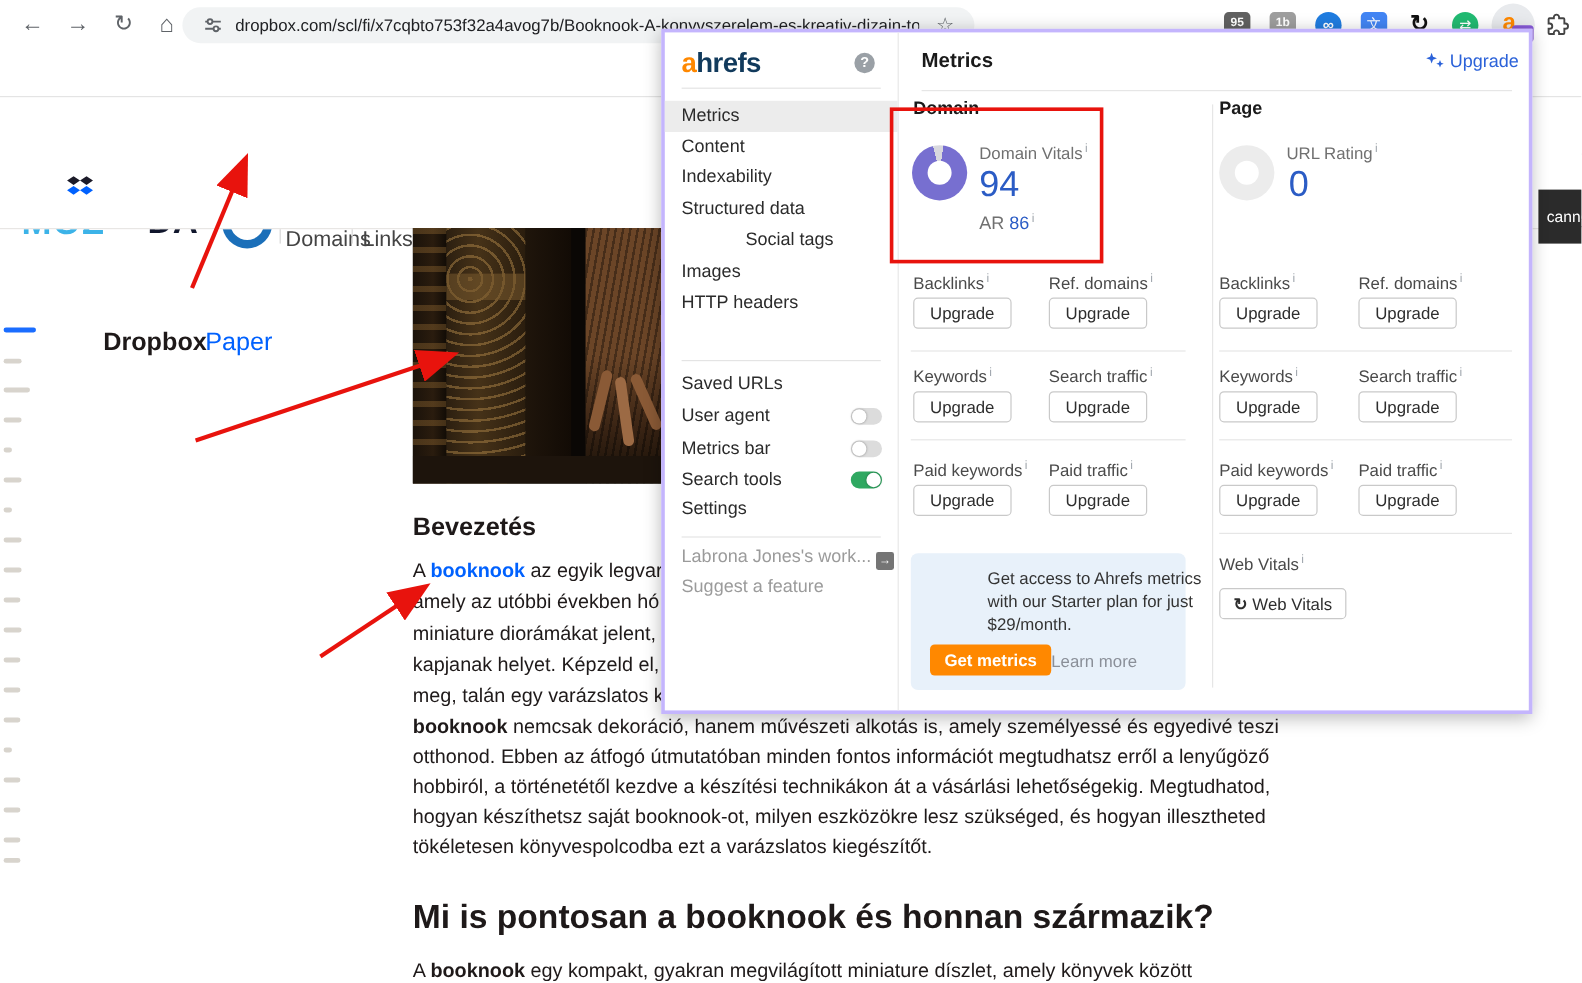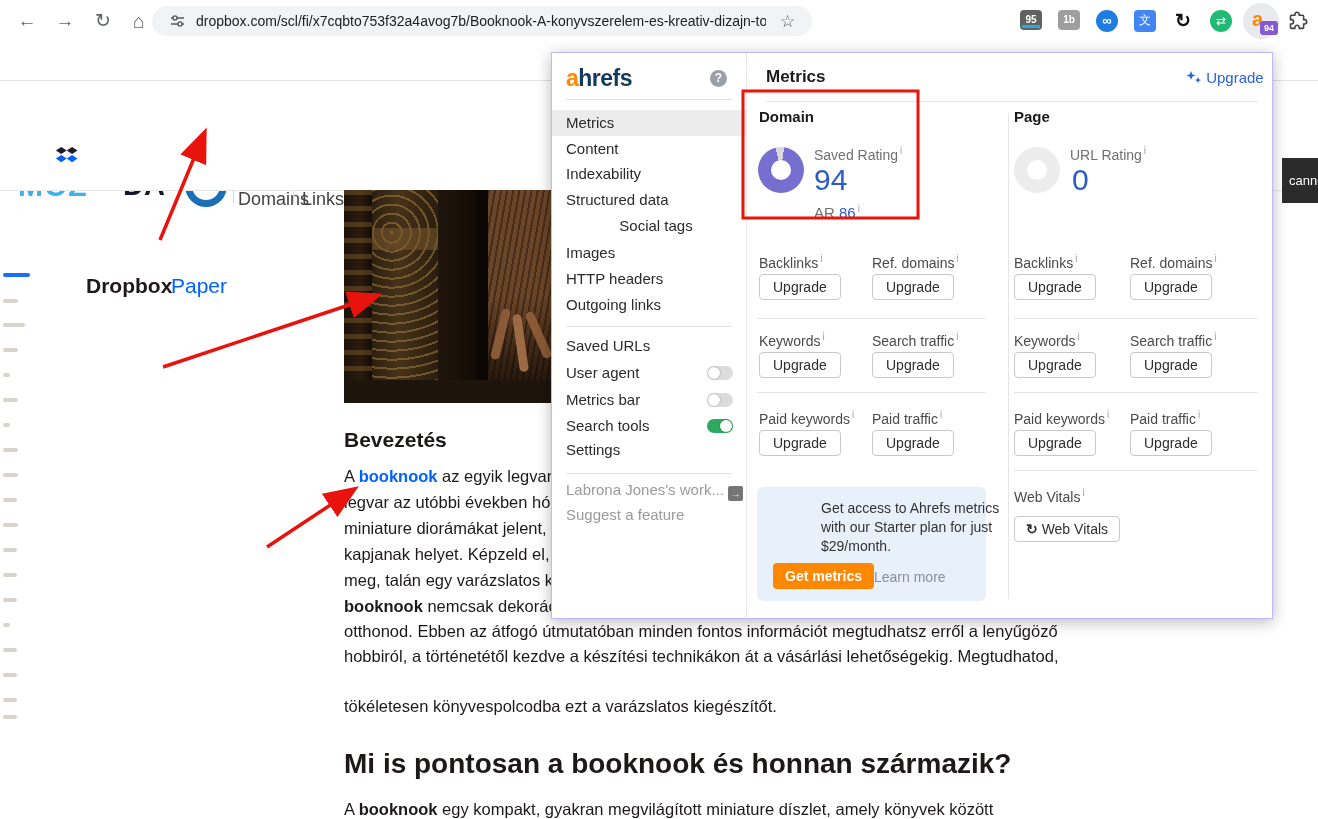--- a/index.html
+++ b/index.html
@@ -52,21 +52,21 @@
 
   
   .bookimg{left:344px;top:190px;width:212px;height:213px;overflow:hidden;background:#14100b;}
   .bi{position:absolute;top:0;height:213px;}
 
   
   .backbottom{left:1276px;top:96px;font-size:13px;color:#3f3f3f;}
   .darktip{left:1282px;top:158px;width:36px;height:45px;background:#2b2b2b;color:#fff;font-size:13px;line-height:45px;padding-left:7px;}
 
   
-  .popup{left:551px;top:52px;width:720px;height:565px;background:#fff;border:1px solid #c4b5fd;
+  .popup{left:551px;top:24px;width:720px;height:565px;background:#fff;border:3px solid #c4b5fd;
          box-shadow:0 3px 14px rgba(0,0,0,.28);z-index:10;}
   .pp{position:absolute;}
   .alogo-a{color:#ff8800;}
   .alogo{left:14px;top:12px;font-size:23px;font-weight:bold;color:#113a5c;letter-spacing:-0.5px;}
   .helpq{left:158px;top:17px;width:17px;height:17px;border-radius:50%;background:#9aa0a6;color:#fff;
          font-size:12px;font-weight:bold;text-align:center;line-height:17px;}
   .mitem{left:0;width:194px;height:26px;line-height:26px;font-size:15px;color:#2b2b2b;padding-left:14px;box-sizing:border-box;cursor:pointer;}
   .mitem.sel{background:#ececec;}
   .mitem.dim{color:#9b9b9b;}
   .sdiv{left:14px;width:166px;height:1px;background:#e4e4e4;}
@@ -248,48 +248,48 @@
     <div class="bi" style="left:144px;width:68px;background:repeating-linear-gradient(100deg,rgba(0,0,0,.35) 0 2px,transparent 2px 6px);"></div>
     <div class="bi" style="left:152px;top:118px;width:9px;height:52px;border-radius:5px;background:#8a5a36;transform:rotate(14deg);"></div>
     <div class="bi" style="left:172px;top:124px;width:9px;height:58px;border-radius:5px;background:#9c6a44;transform:rotate(-8deg);"></div>
     <div class="bi" style="left:190px;top:120px;width:9px;height:50px;border-radius:5px;background:#8a5a36;transform:rotate(-24deg);"></div>
     <div class="bi" style="left:0;top:190px;width:212px;height:23px;background:#1d140c;"></div>
   </div>
 
   <div class="ab h1">Bevezetés</div>
 
   <div class="ab doctxt nowrap" style="left:344px;top:467px;"><span>A </span><span class="dlink">booknook</span><span> az egyik legvar</span></div>
-  <div class="ab doctxt nowrap" style="left:344px;top:493px;">legvar az utóbbi években hó</div>
+  <div class="ab doctxt nowrap" style="left:344px;top:493px;">amely az utóbbi években hó</div>
   <div class="ab doctxt nowrap" style="left:344px;top:519px;">miniature diorámákat jelent,</div>
   <div class="ab doctxt nowrap" style="left:344px;top:545px;">kapjanak helyet. Képzeld el,</div>
   <div class="ab doctxt nowrap" style="left:344px;top:571px;">meg, talán egy varázslatos k</div>
   <div class="ab doctxt nowrap" style="left:344px;top:597px;"><b>booknook</b><span> nemcsak dekoráció, hanem művészeti alkotás is, amely személyessé és egyedivé teszi</span></div>
   <div class="ab doctxt nowrap" style="left:344px;top:622px;">otthonod. Ebben az átfogó útmutatóban minden fontos információt megtudhatsz erről a lenyűgöző</div>
   <div class="ab doctxt nowrap" style="left:344px;top:647px;">hobbiról, a történetétől kezdve a készítési technikákon át a vásárlási lehetőségekig. Megtudhatod,</div>
+  <div class="ab doctxt nowrap" style="left:344px;top:672px;">hogyan készíthetsz saját booknook-ot, milyen eszközökre lesz szükséged, és hogyan illesztheted</div>
   <div class="ab doctxt nowrap" style="left:344px;top:697px;">tökéletesen könyvespolcodba ezt a varázslatos kiegészítőt.</div>
 
   <div class="ab h2 nowrap">Mi is pontosan a booknook és honnan származik?</div>
   <div class="ab doctxt nowrap" style="left:344px;top:800px;"><span>A </span><b>booknook</b><span> egy kompakt, gyakran megvilágított miniature díszlet, amely könyvek között</span></div>
 
   <div class="ab darktip nowrap">cannot</div>
 
   <div class="ab popup">
 
     <div class="pp alogo"><span class="alogo-a">a</span><span>hrefs</span></div>
     <div class="pp helpq">?</div>
     <div class="pp sdiv" style="top:46px;"></div>
 
     <div class="pp mitem sel" style="top:57px;">Metrics</div>
     <div class="pp mitem" style="top:83px;">Content</div>
     <div class="pp mitem" style="top:108px;">Indexability</div>
     <div class="pp mitem" style="top:134px;">Structured data</div>
     <div class="pp mitem" style="top:160px;text-align:center;">Social tags</div>
     <div class="pp mitem" style="top:187px;">Images</div>
     <div class="pp mitem" style="top:213px;">HTTP headers</div>
-    <div class="pp mitem" style="top:239px;">Outgoing links</div>
     <div class="pp sdiv" style="top:273px;"></div>
     <div class="pp mitem" style="top:280px;">Saved URLs</div>
     <div class="pp mitem" style="top:307px;">User agent</div>
     <div class="pp tgl" style="left:155px;top:313px;">
         <div class="knob"></div>
       </div>
     <div class="pp mitem" style="top:334px;">Metrics bar</div>
     <div class="pp tgl" style="left:155px;top:340px;">
         <div class="knob"></div>
       </div>
@@ -311,21 +311,21 @@
       </svg>
       <span>Upgrade</span>
     </div>
     <div class="pp hdrdiv"></div>
     <div class="pp coldiv"></div>
 
     <div class="pp secthdr" style="left:207px;top:55px;">Domain</div>
     <div class="pp donut" style="left:206px;top:94px;background:conic-gradient(from -14deg,#d8d8de 0 22deg,#776fd0 22deg 360deg);">
         <div class="hole"></div>
       </div>
-    <div class="pp ratlab" style="left:262px;top:92px;"><span>Saved Rating</span><span class="supi">i</span></div>
+    <div class="pp ratlab" style="left:262px;top:92px;"><span>Domain Vitals</span><span class="supi">i</span></div>
     <div class="pp bigval" style="left:262px;top:110px;">94</div>
     <div class="pp arrow-row" style="left:262px;top:150px;"><span style="color:#707070;">AR</span> <span style="color:#2b5cc5;cursor:pointer;">86</span><span class="supi">i</span></div>
 
     <div class="pp mlabel" style="left:207px;top:200px;"><span>Backlinks</span><span class="supi">i</span></div>
     <div class="pp mlabel" style="left:320px;top:200px;"><span>Ref. domains</span><span class="supi">i</span></div>
     <div class="pp upgbtn" style="left:207px;top:221px;">Upgrade</div>
     <div class="pp upgbtn" style="left:320px;top:221px;">Upgrade</div>
     <div class="pp rowdiv" style="left:205px;top:265px;width:229px;"></div>
 
     <div class="pp mlabel" style="left:207px;top:278px;"><span>Keywords</span><span class="supi">i</span></div>

